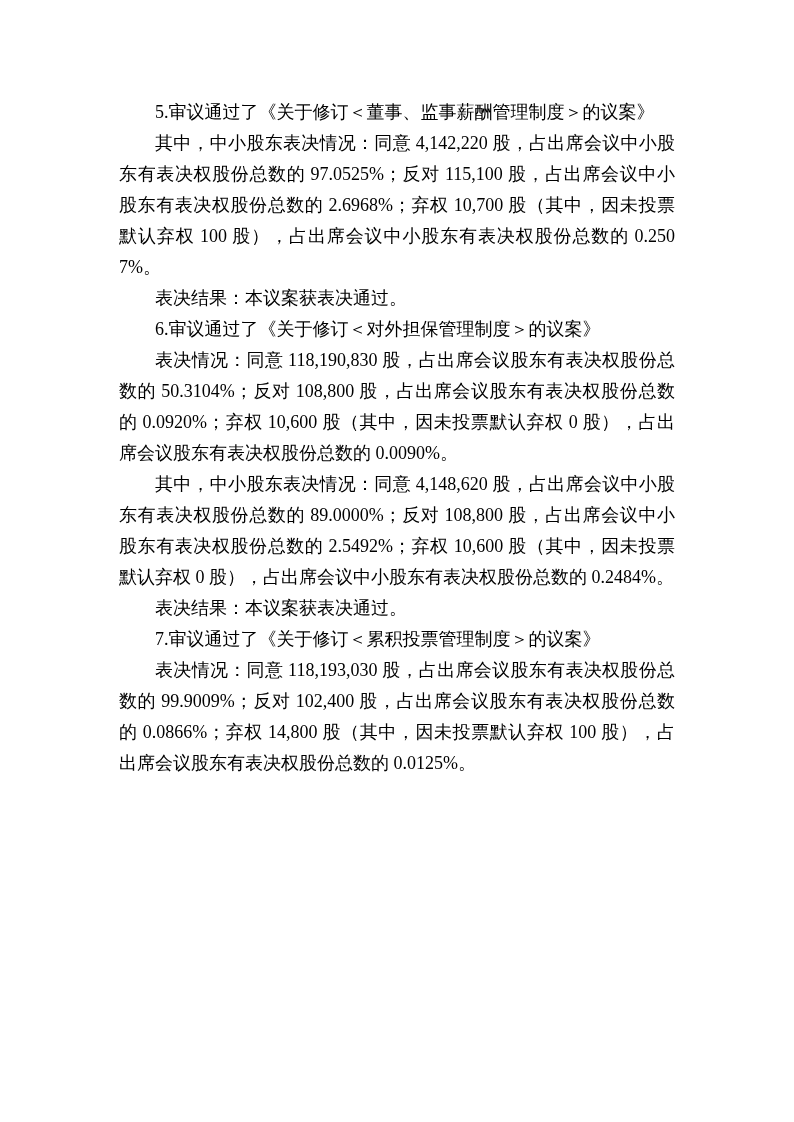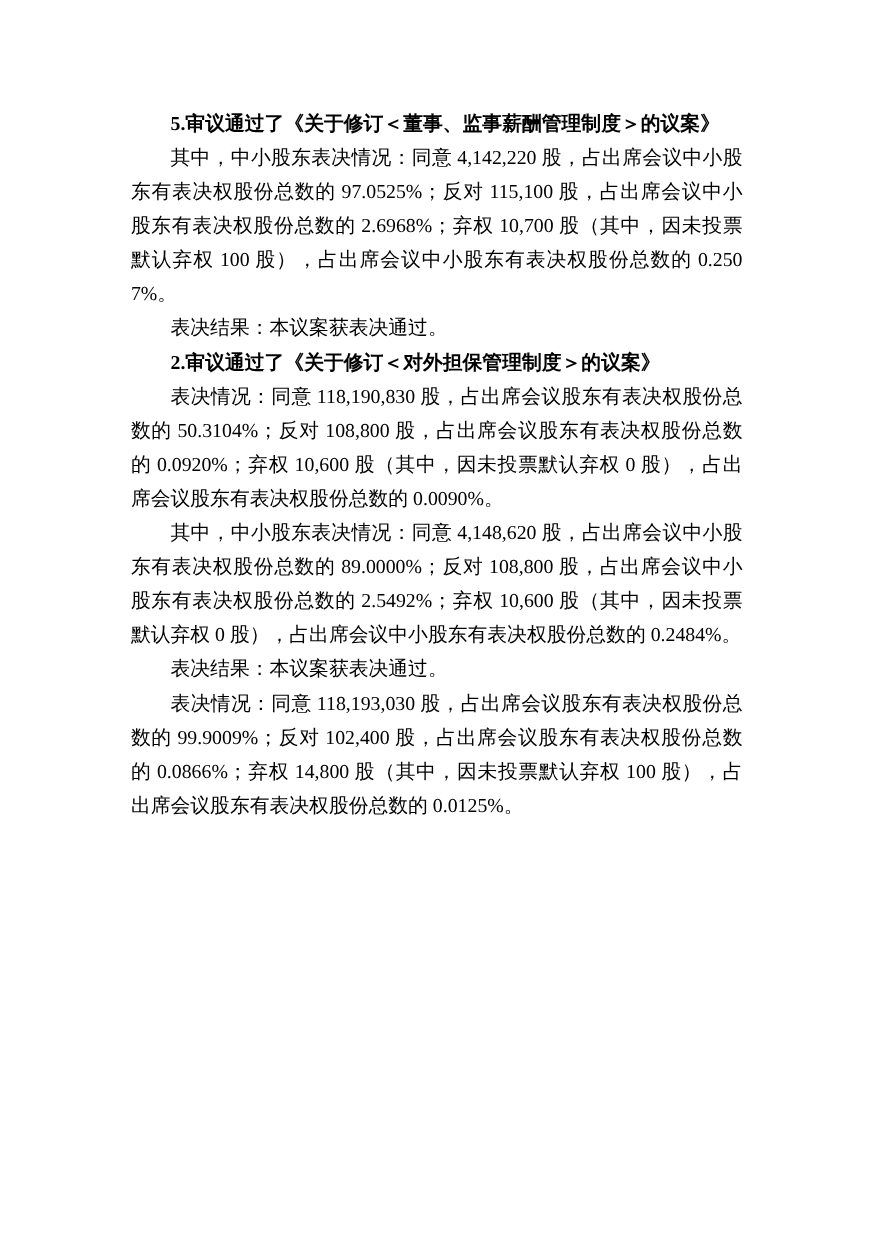--- a/index.html
+++ b/index.html
@@ -20,21 +20,21 @@
     font-size: 18px;
     line-height: 31px;
     overflow: hidden;
   }
   .section {
     margin: 0;
   }
   .section-heading {
     margin: 0;
     font-size: 18px;
-    font-weight: bold;
+    font-weight: normal;
     text-indent: 2em;
     text-align: justify;
   }
   .para {
     margin: 0;
     text-indent: 2em;
     text-align: justify;
     text-justify: inter-ideograph;
     word-break: break-all;
   }
@@ -44,23 +44,24 @@
 
 <div class="page">
 
   <section class="section">
     <h3 class="section-heading">5.审议通过了《关于修订＜董事、监事薪酬管理制度＞的议案》</h3>
     <p class="para">其中，中小股东表决情况：同意 4,142,220 股，占出席会议中小股东有表决权股份总数的 97.0525%；反对 115,100 股，占出席会议中小股东有表决权股份总数的 2.6968%；弃权 10,700 股（其中，因未投票默认弃权 100 股），占出席会议中小股东有表决权股份总数的 0.2507%。</p>
     <p class="para">表决结果：本议案获表决通过。</p>
   </section>
 
   <section class="section">
-    <h3 class="section-heading">2.审议通过了《关于修订＜对外担保管理制度＞的议案》</h3>
+    <h3 class="section-heading">6.审议通过了《关于修订＜对外担保管理制度＞的议案》</h3>
     <p class="para">表决情况：同意 118,190,830 股，占出席会议股东有表决权股份总数的 50.3104%；反对 108,800 股，占出席会议股东有表决权股份总数的 0.0920%；弃权 10,600 股（其中，因未投票默认弃权 0 股），占出席会议股东有表决权股份总数的 0.0090%。</p>
     <p class="para">其中，中小股东表决情况：同意 4,148,620 股，占出席会议中小股东有表决权股份总数的 89.0000%；反对 108,800 股，占出席会议中小股东有表决权股份总数的 2.5492%；弃权 10,600 股（其中，因未投票默认弃权 0 股），占出席会议中小股东有表决权股份总数的 0.2484%。</p>
     <p class="para">表决结果：本议案获表决通过。</p>
   </section>
 
   <section class="section">
+    <h3 class="section-heading">7.审议通过了《关于修订＜累积投票管理制度＞的议案》</h3>
     <p class="para">表决情况：同意 118,193,030 股，占出席会议股东有表决权股份总数的 99.9009%；反对 102,400 股，占出席会议股东有表决权股份总数的 0.0866%；弃权 14,800 股（其中，因未投票默认弃权 100 股），占出席会议股东有表决权股份总数的 0.0125%。</p>
   </section>
 
 </div>
 
 </body></html>

